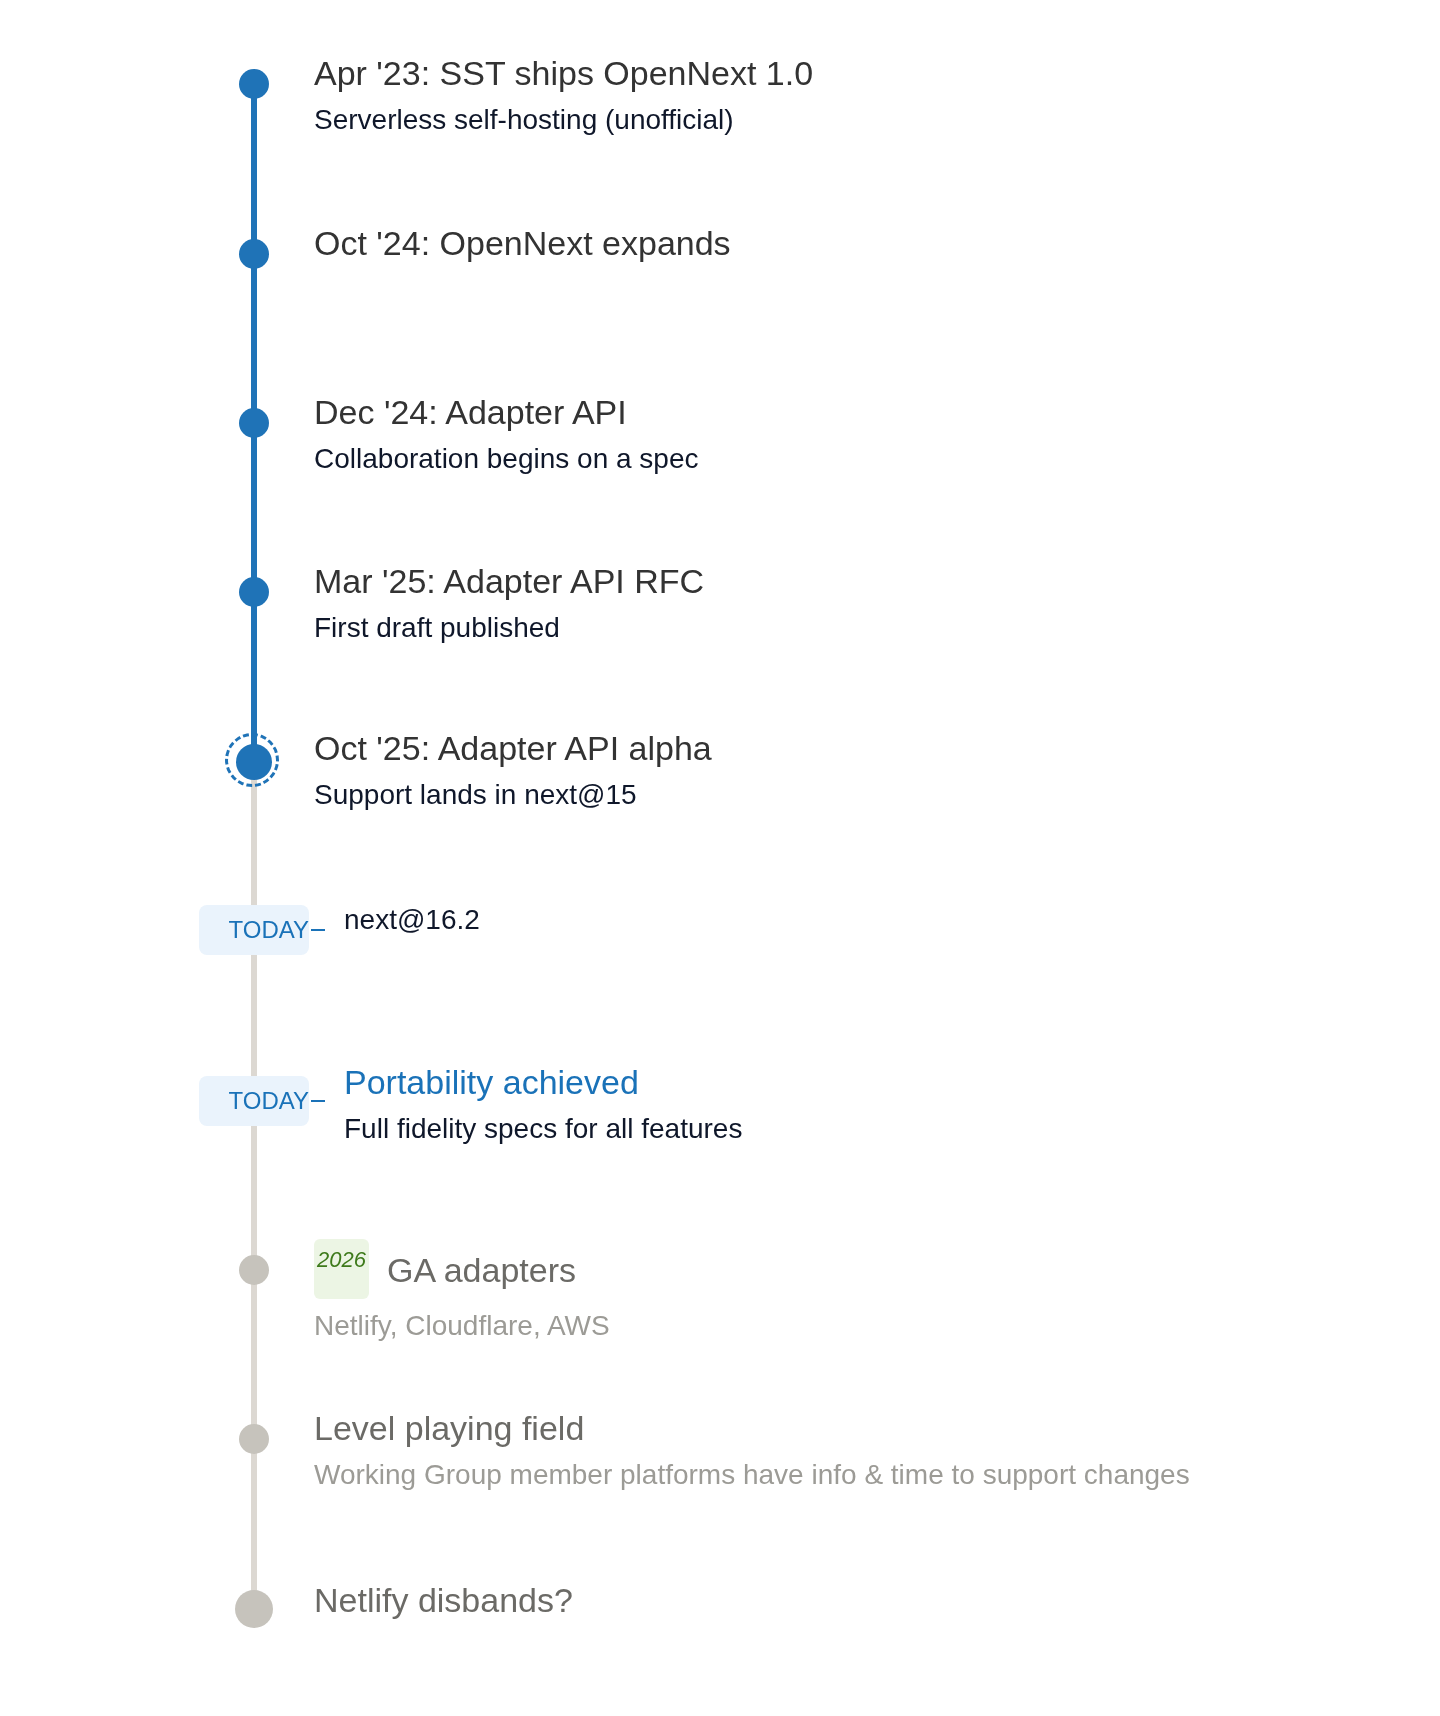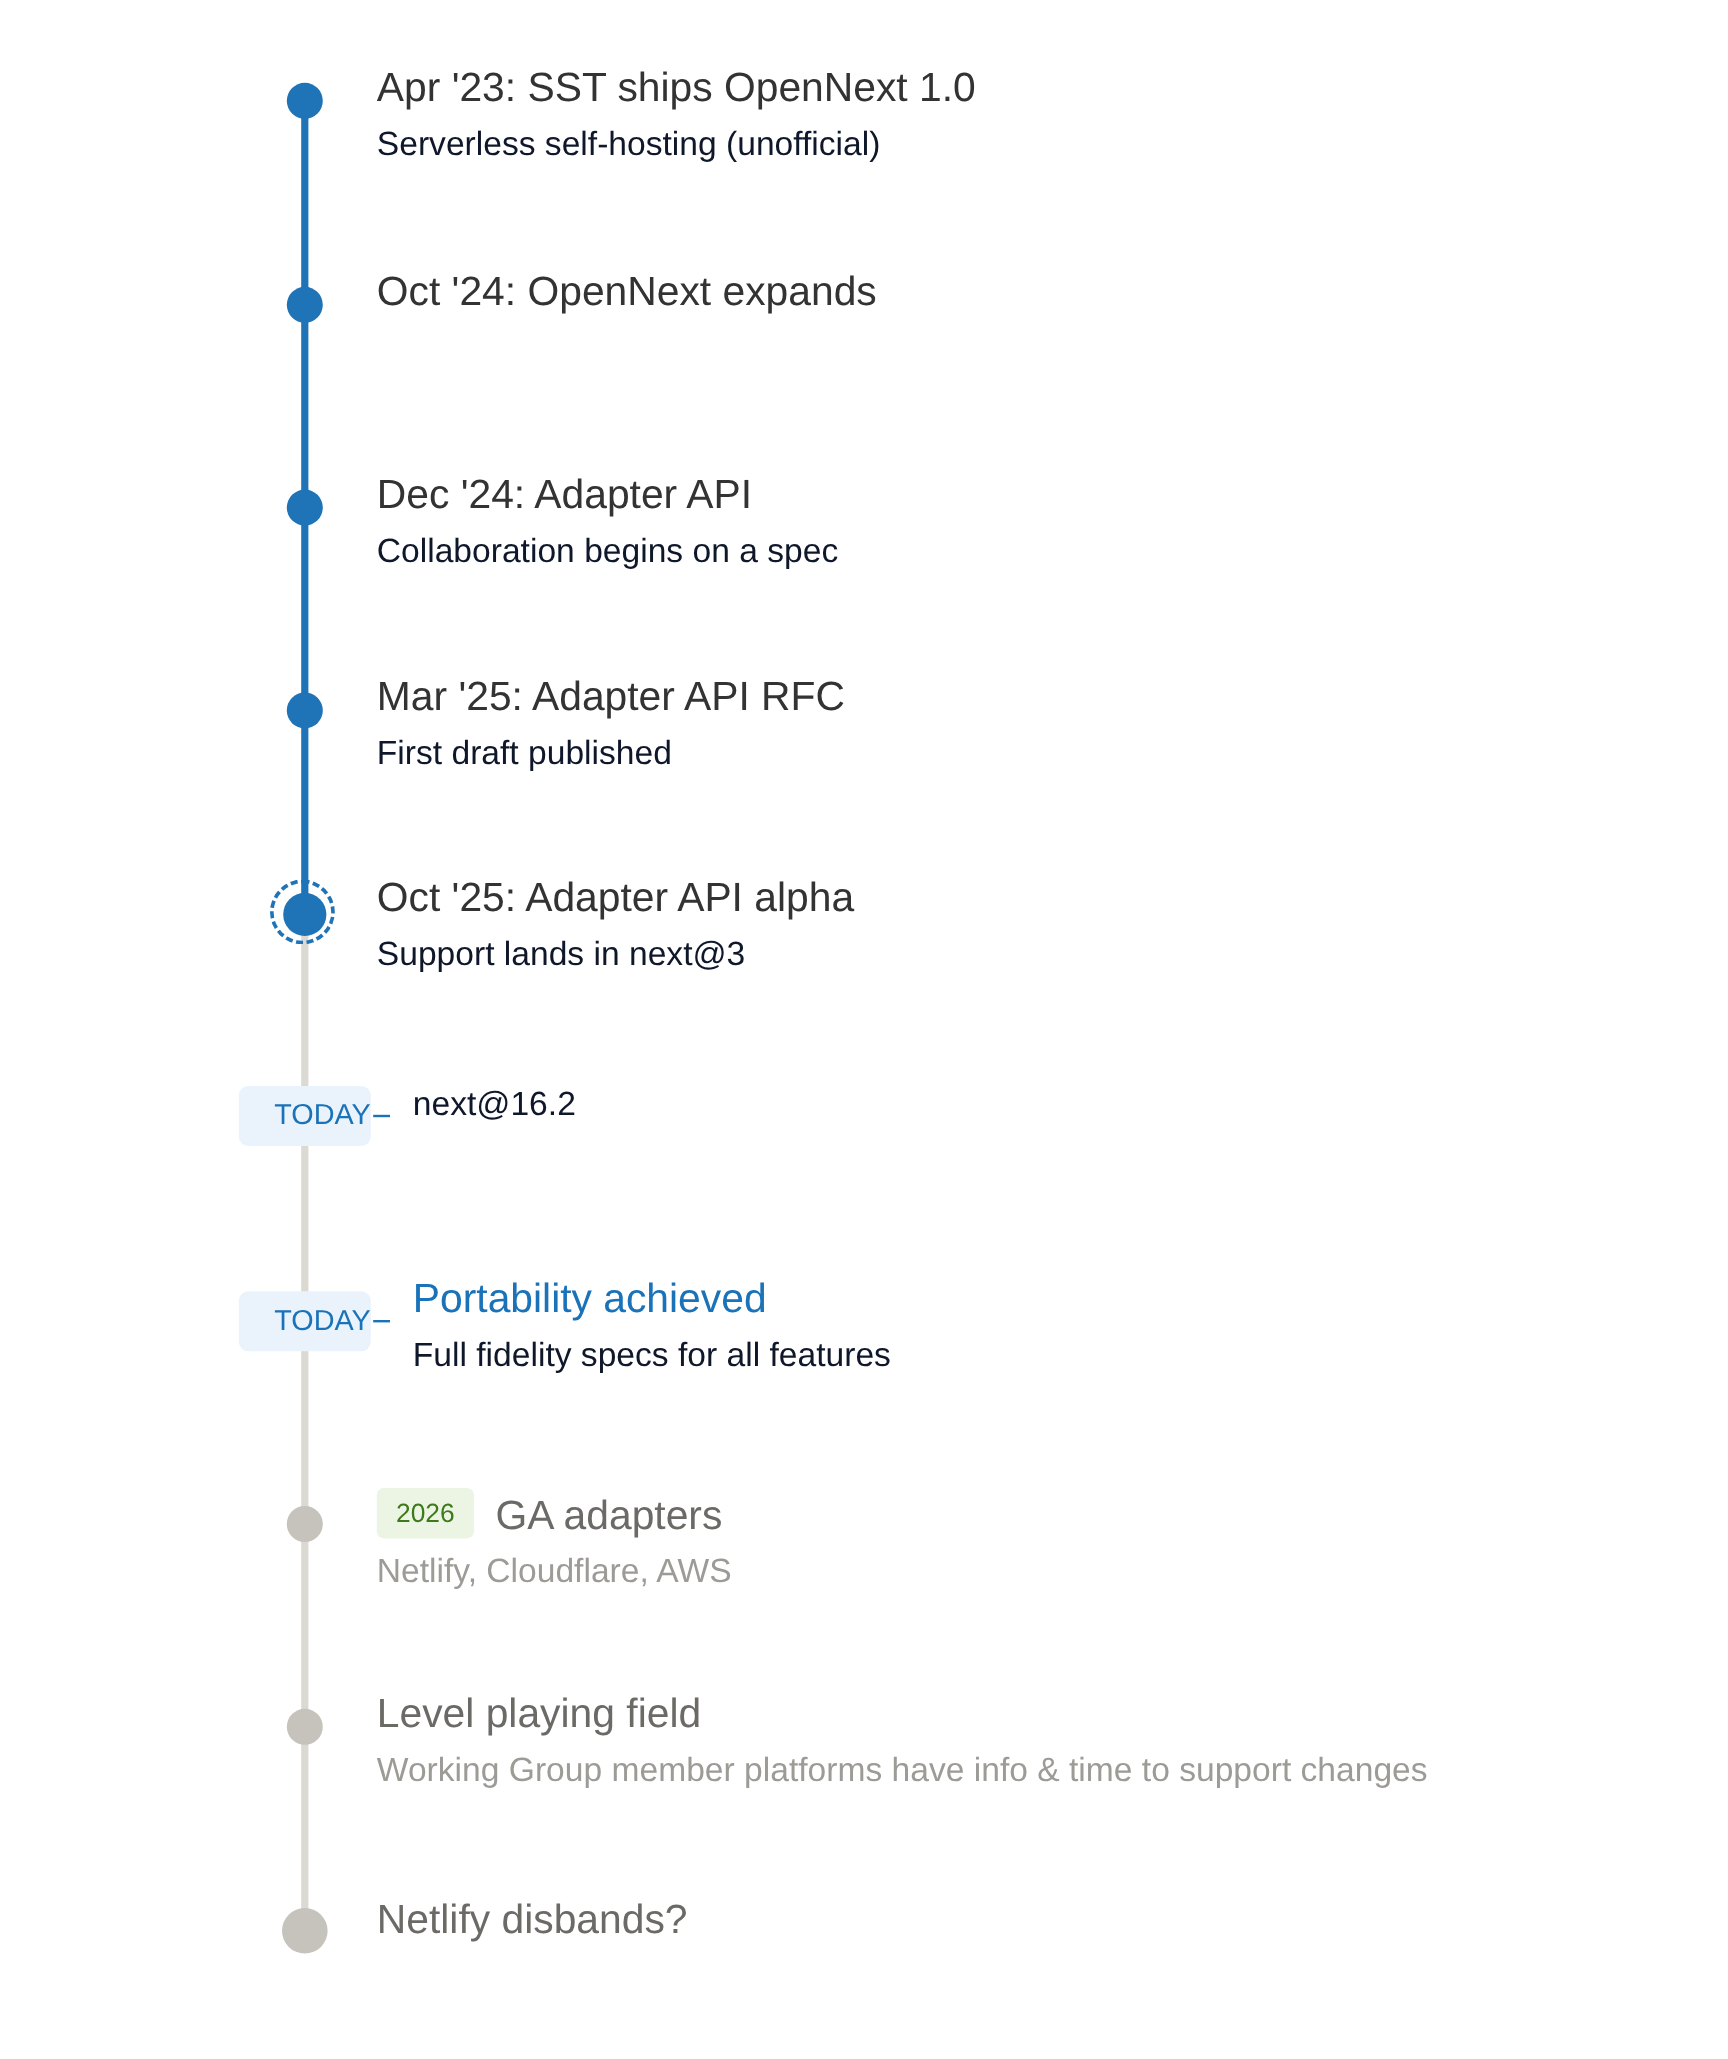--- a/index.html
+++ b/index.html
@@ -18,21 +18,21 @@
   .item.shift { left:344px; }
   .title { font-size:34px; line-height:40px; color:#333333; white-space:nowrap; }
   .sub { font-size:28px; line-height:34px; color:#0f172a; margin-top:10px; white-space:nowrap; }
   .title.blue { color:#1a72b8; }
   .title.muted { color:#6b6a66; }
   .sub.muted { color:#9c9b96; }
   .today { position:absolute; left:199px; width:110px; height:50px; background:#eaf3fc; border-radius:8px;
            color:#1a72b8; font-size:24px; line-height:50px; text-align:right; }
   .dash { position:absolute; left:311px; width:14px; height:2px; background:#1a72b8; }
   .year { display:inline-block; background:#ecf5e4; color:#3e7a1b; font-size:22px; line-height:42px;
-          height:42px; padding:0 16px; border-radius:6px; vertical-align:middle; margin-right:18px; position:relative; top:-4px; }
+          height:60px; padding:0 3px; border-radius:6px; vertical-align:middle; margin-right:18px; position:relative; top:-4px;font-style:italic; }
 </style>
 </head>
 <body>
 
 <div>
   <div class="rail rail-past"></div>
   <div class="rail rail-future"></div>
 
   <div class="dot past" style="top:69px"></div>
   <div class="item" style="top:53px">
@@ -54,21 +54,21 @@
   <div class="dot past" style="top:577px"></div>
   <div class="item" style="top:561px">
     <div class="title">Mar '25: Adapter API RFC</div>
     <div class="sub">First draft published</div>
   </div>
 
   <div class="ring"></div>
   <div class="dot current"></div>
   <div class="item" style="top:728px">
     <div class="title">Oct '25: Adapter API alpha</div>
-    <div class="sub">Support lands in next@3</div>
+    <div class="sub">Support lands in next@15</div>
   </div>
 
   <div class="today" style="top:905px">TODAY</div>
   <div class="dash" style="top:929px"></div>
   <div class="item shift" style="top:893px">
     <div class="sub">next@16.2</div>
   </div>
 
   <div class="today" style="top:1076px">TODAY</div>
   <div class="dash" style="top:1100px"></div>

